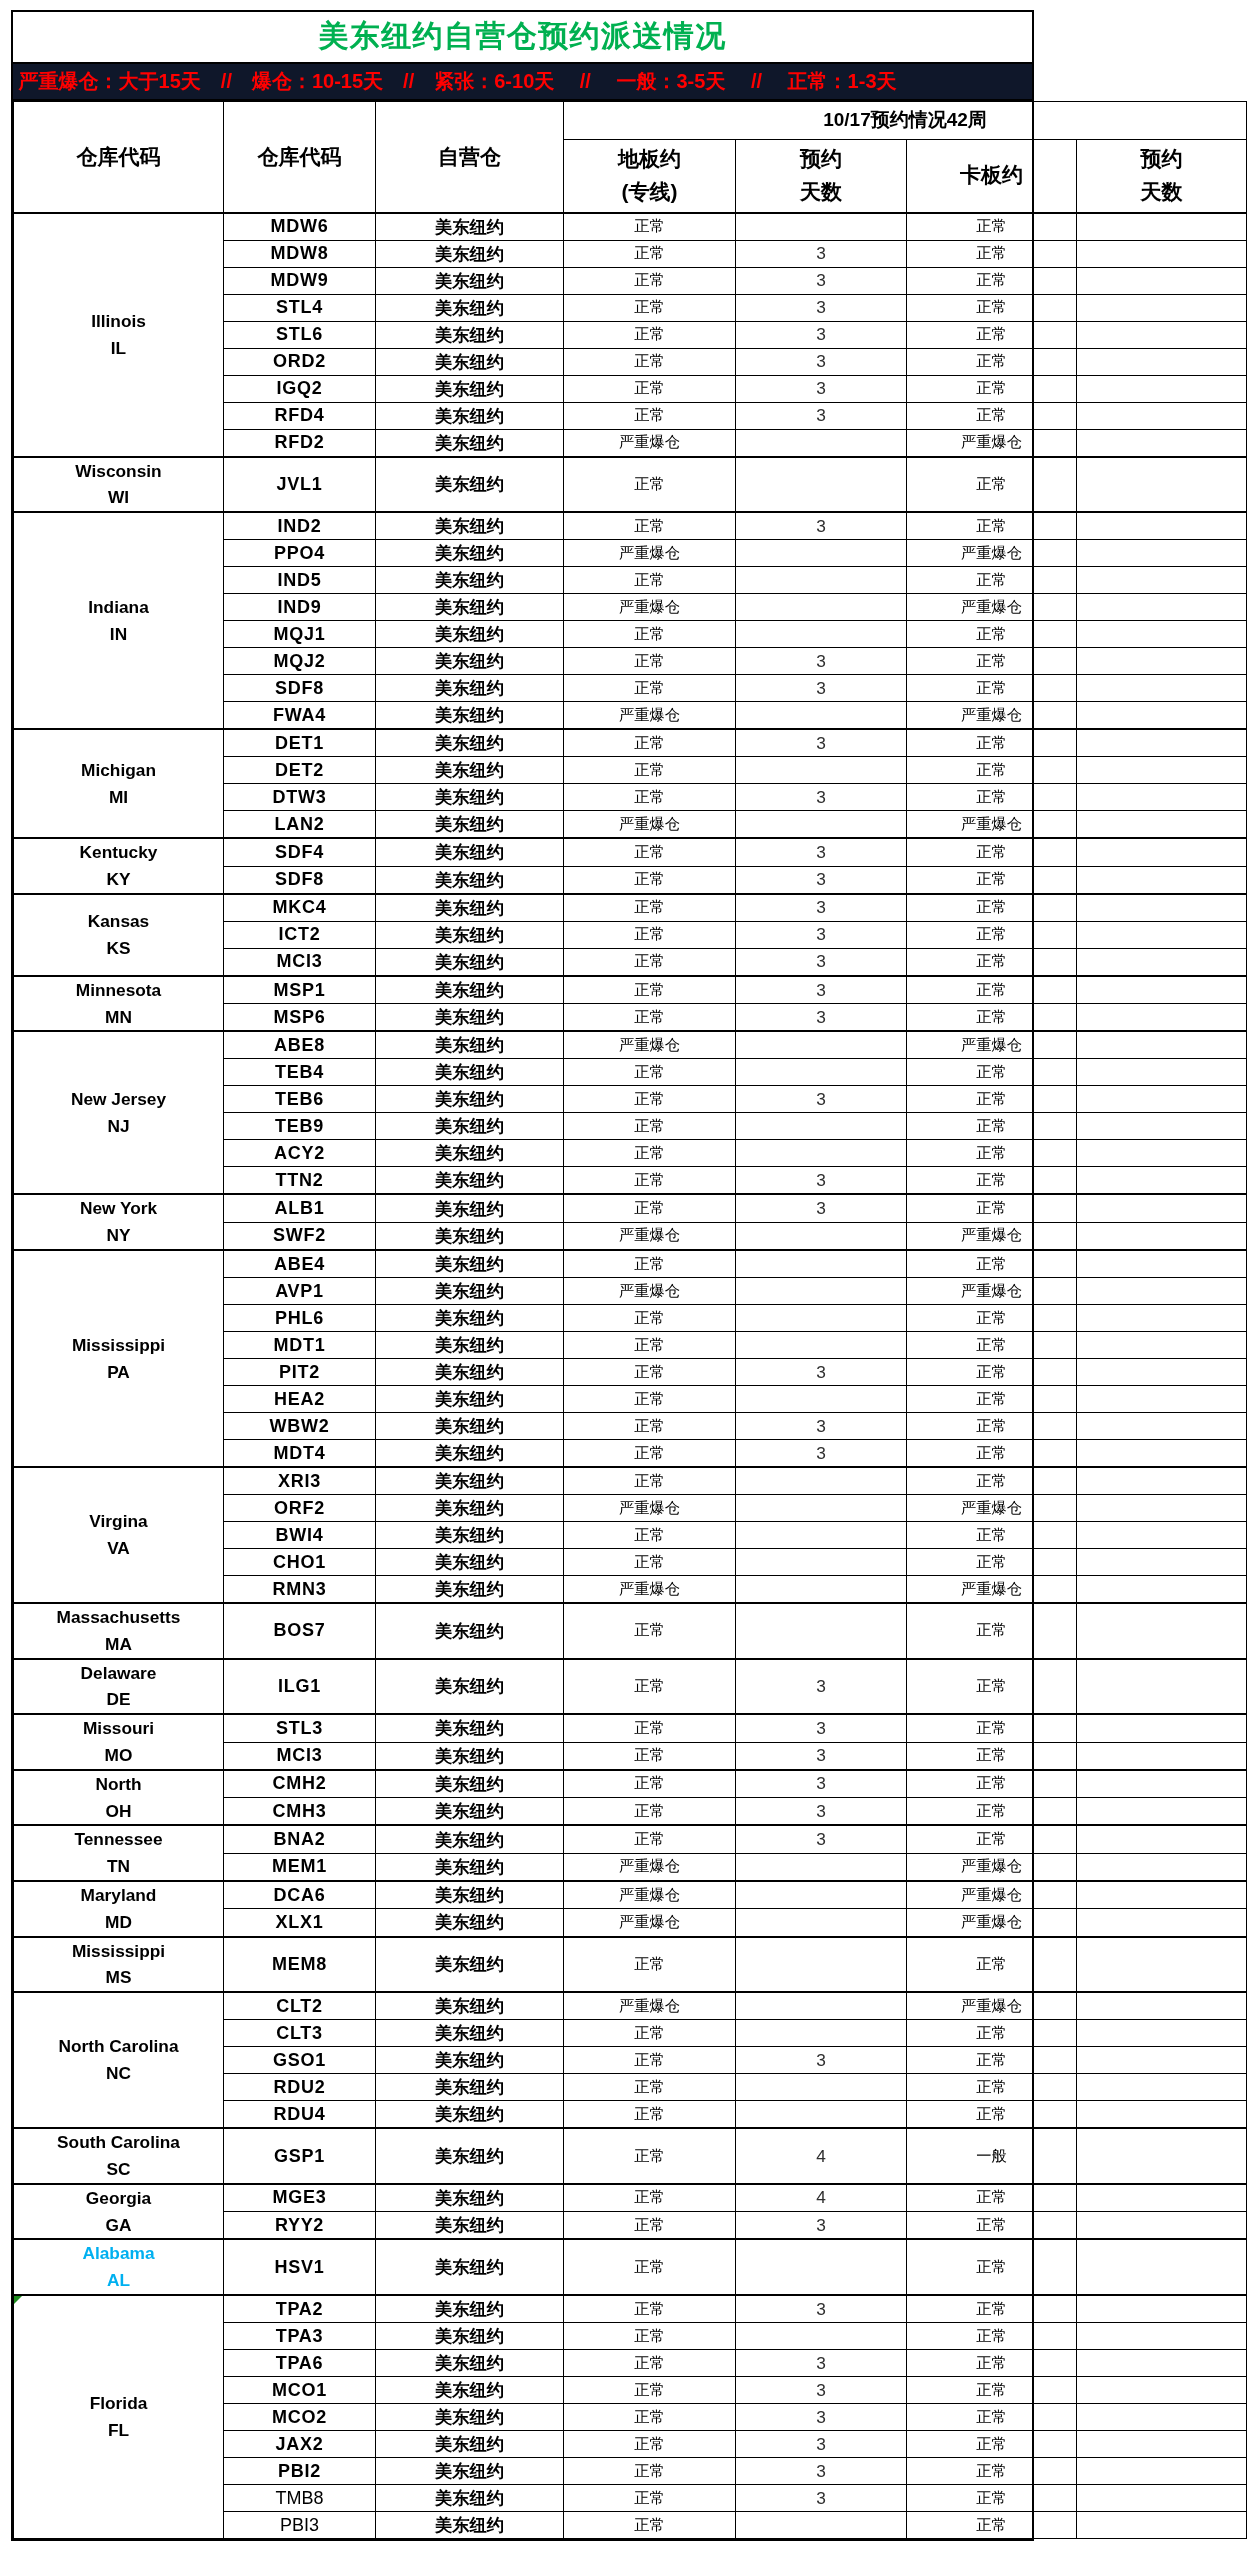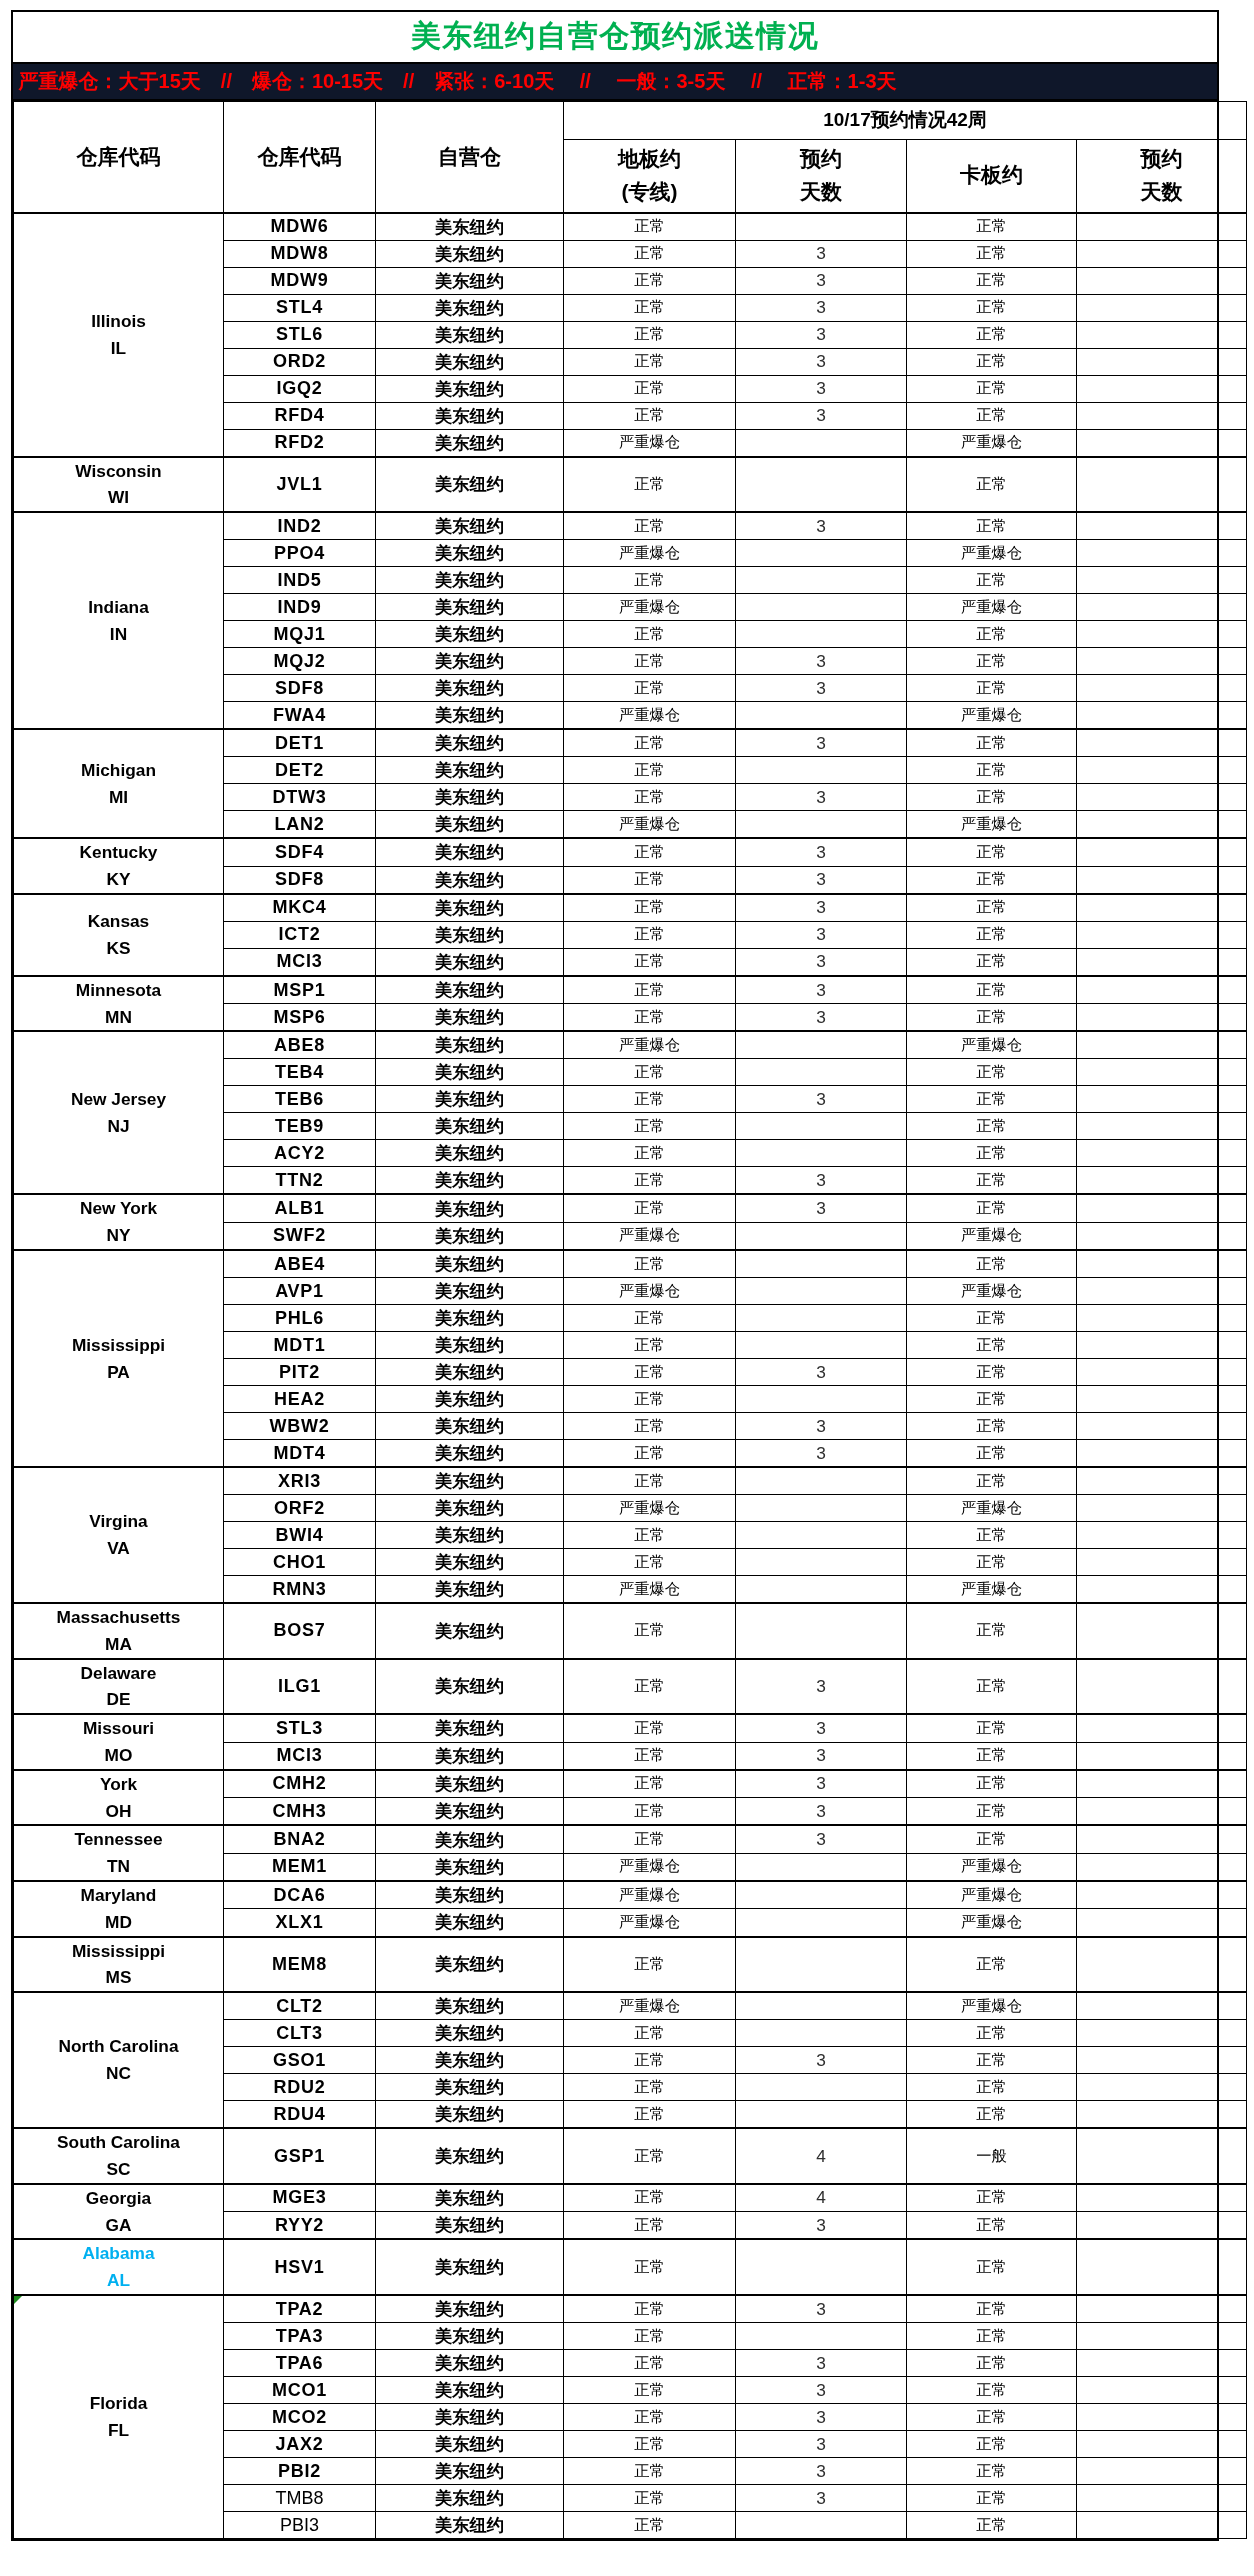--- a/index.html
+++ b/index.html
@@ -4,21 +4,21 @@
 <style>
   html,body{margin:0;padding:0;background:#ffffff;}
   body{
     width:1255px;height:2576px;
     font-family:"Liberation Sans","DejaVu Sans",sans-serif;
     -webkit-font-smoothing:antialiased;
   }
   .sheet{
     position:relative;
     margin:9.7px 10.4px 0 11px;
-    width:1208px;
+    width:1023px;
     border:2.8px solid #000;
     background:#fff;
     box-sizing:border-box;
   }
   .title-bar{
     height:50px;
     display:flex;align-items:center;justify-content:center;
     font-size:30px;font-weight:bold;
     border-bottom:2.8px solid #000;
     letter-spacing:1.4px;
@@ -587,21 +587,21 @@
         <tr>
           <td class="code-cell">MCI3</td>
           <td class="own-cell">美东纽约</td>
           <td class="status-cell">正常</td>
           <td class="num-cell">3</td>
           <td class="status-cell">正常</td>
           <td class="num-cell"></td>
         </tr>
         <tr class="state-first">
           <td class="state-cell" rowspan="2">
-            <div>York</div>
+            <div>North</div>
             <div>OH</div>
           </td>
           <td class="code-cell">CMH2</td>
           <td class="own-cell">美东纽约</td>
           <td class="status-cell">正常</td>
           <td class="num-cell">3</td>
           <td class="status-cell">正常</td>
           <td class="num-cell"></td>
         </tr>
         <tr>

